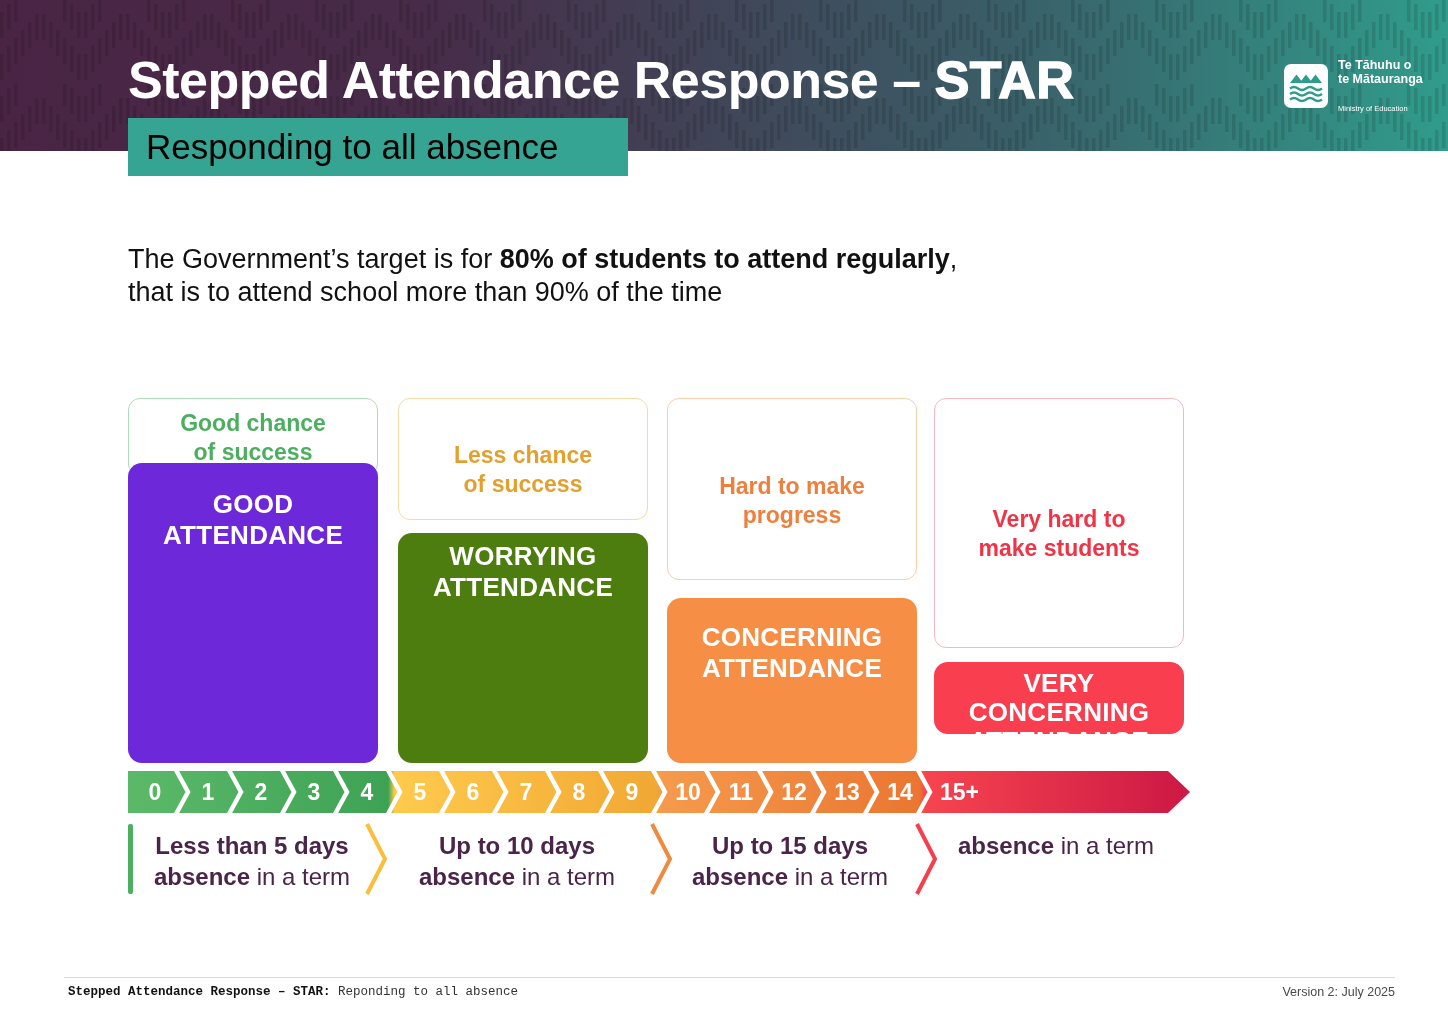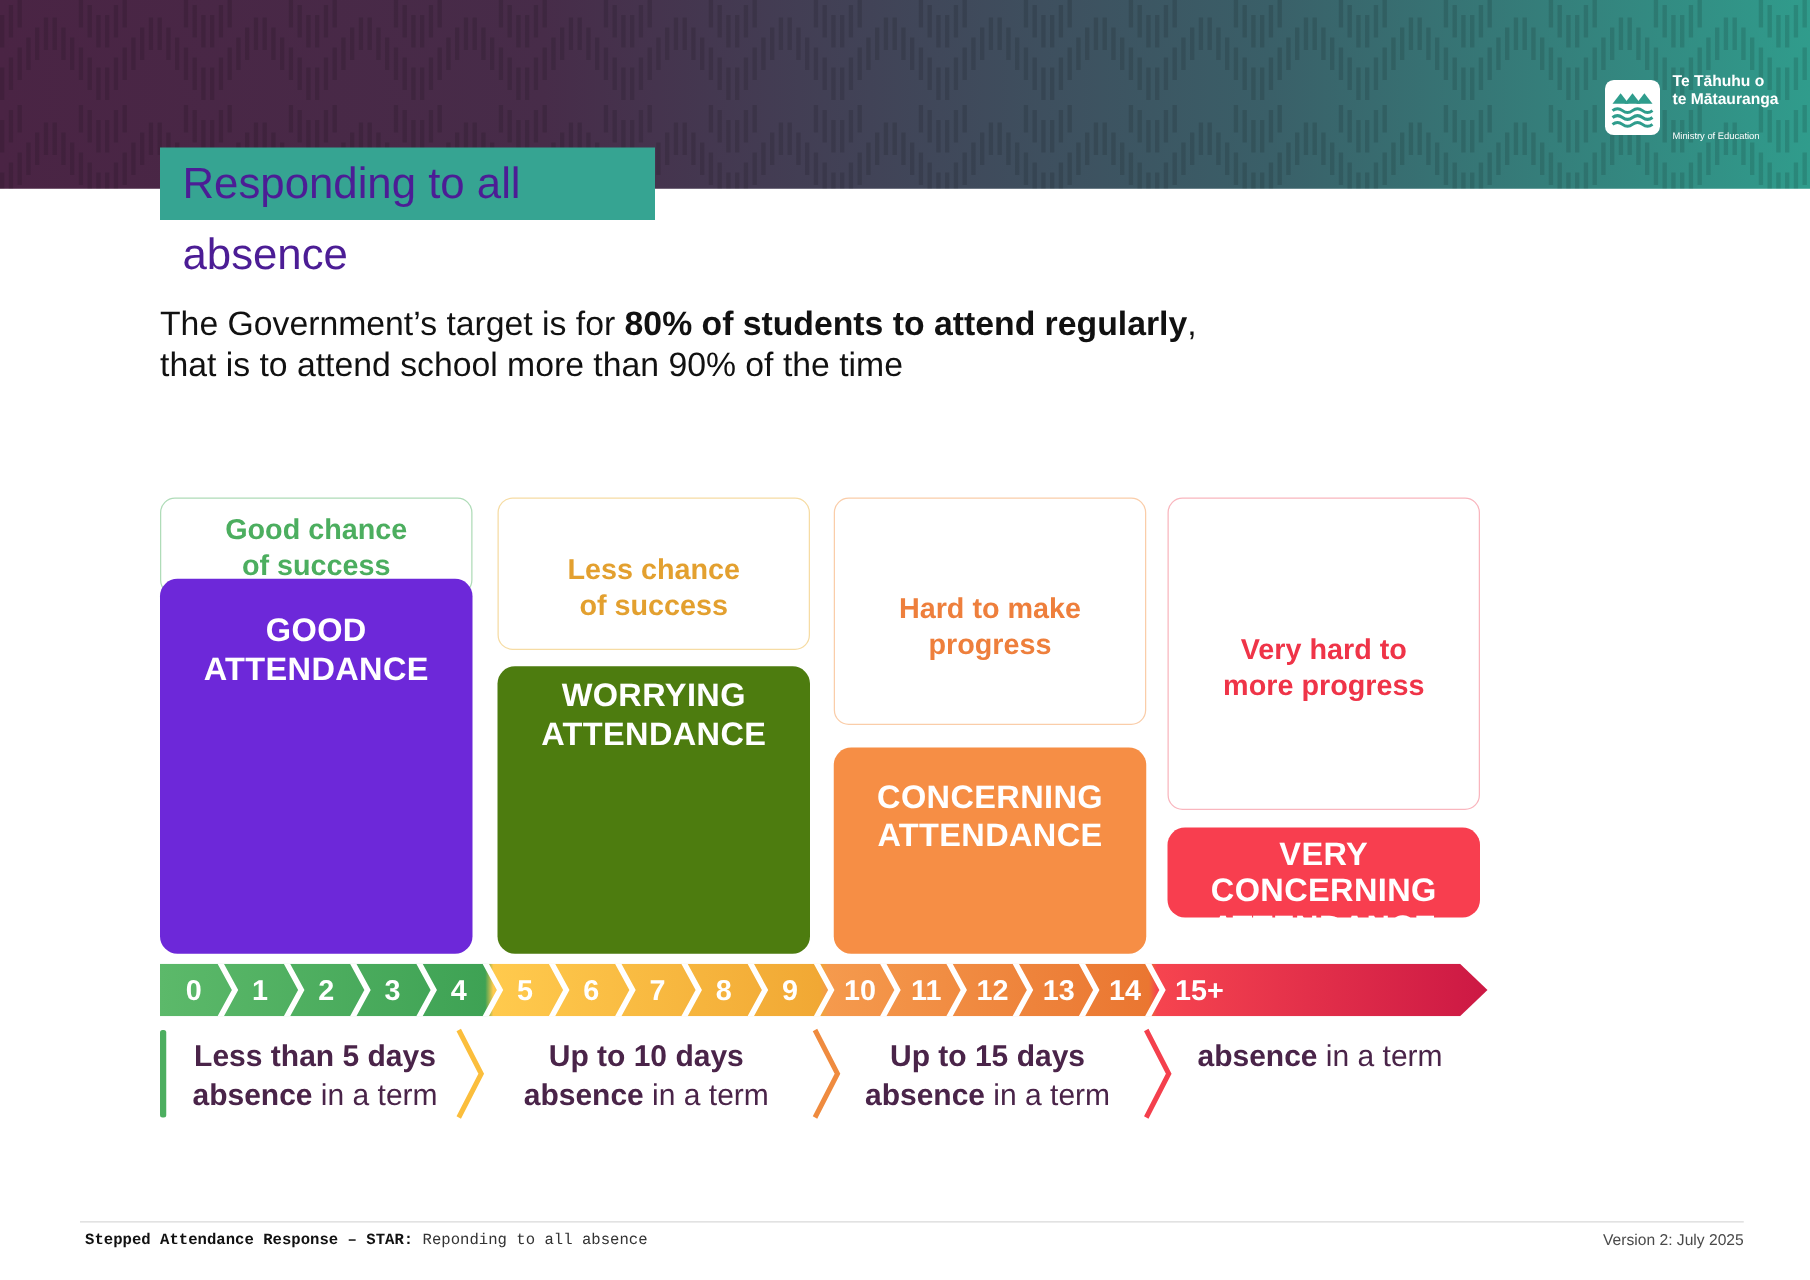--- a/index.html
+++ b/index.html
@@ -23,22 +23,22 @@
     color: #ffffff; font-size: 52px; font-weight: bold; letter-spacing: -0.5px;
     white-space: nowrap;
   }
   .title-accent { margin-left: 14px; -webkit-text-stroke: 1.4px #ffffff; letter-spacing: 0.5px; }
   .logo { position: absolute; left: 1283px; top: 58px; display: flex; align-items: center; }
   .logo-text { margin-left: 9px; color: #ffffff; line-height: 1.15; }
   .logo-text .l1 { font-size: 12.5px; font-weight: bold; }
   .logo-text .l3 { font-size: 7.5px; margin-top: 18px; }
 
   .banner {
-    position: absolute; left: 128px; top: 118px; width: 396px; height: 58px;
-    background: #36A492; color: #4c1d95;
+    position: absolute; left: 128px; top: 118px; width: 500px; height: 58px;
+    background: #36A492; color: #000000;
     font-size: 35px; line-height: 57px; padding-left: 18px;
   }
 
   
   .intro {
     position: absolute; left: 128px; top: 243px; width: 900px;
     color: #111111; font-size: 27px; line-height: 33px;
   }
   .intro .b { font-weight: bold; }
 
@@ -123,20 +123,21 @@
             <rect x="14" y="-4" width="3.5" height="26"></rect>
               <rect x="63" y="-4" width="3.5" height="26"></rect>
             <rect x="70" y="4" width="3.5" height="26"></rect>
               <rect x="77" y="12" width="3.5" height="26"></rect>
           </g>
         </pattern>
       </defs>
       <rect width="1448" height="151" fill="url(#chevpat)"></rect>
     </svg>
 
+    <h1 class="page-title"><span>Stepped Attendance Response –</span><span class="title-accent">STAR</span></h1>
 
     <div class="logo">
       <svg width="46" height="46" viewBox="0 0 46 46">
         <rect x="1" y="1" width="44" height="44" rx="7" fill="#ffffff"></rect>
         <path d="M7 20 l6.5 -8.5 6.5 8.5 z" fill="#2F9D8D"></path>
         <path d="M16.5 20 l6.5 -8.5 6.5 8.5 z" fill="#2F9D8D"></path>
         <path d="M26 20 l6.5 -8.5 6.5 8.5 z" fill="#2F9D8D"></path>
         <path d="M7 25.5 q4 -3 8 0 t8 0 t8 0 t8 0" stroke="#2F9D8D" stroke-width="2.4" fill="none"></path>
         <path d="M7 31 q4 -3 8 0 t8 0 t8 0 t8 0" stroke="#2F9D8D" stroke-width="2.4" fill="none"></path>
         <path d="M7 36.5 q4 -3 8 0 t8 0 t8 0 t8 0" stroke="#2F9D8D" stroke-width="2.4" fill="none"></path>
@@ -167,21 +168,21 @@
   </div>
   <div class="outline o2">
     <div class="chance">
       <div>Hard to make</div>
       <div>progress</div>
     </div>
   </div>
   <div class="outline o3">
     <div class="chance">
       <div>Very hard to</div>
-      <div>more progress</div>
+      <div>make students</div>
     </div>
   </div>
 
   <div class="solid s0">
     <div>GOOD</div>
     <div>ATTENDANCE</div>
     <div></div>
   </div>
   <div class="solid s1">
     <div>WORRYING</div>

